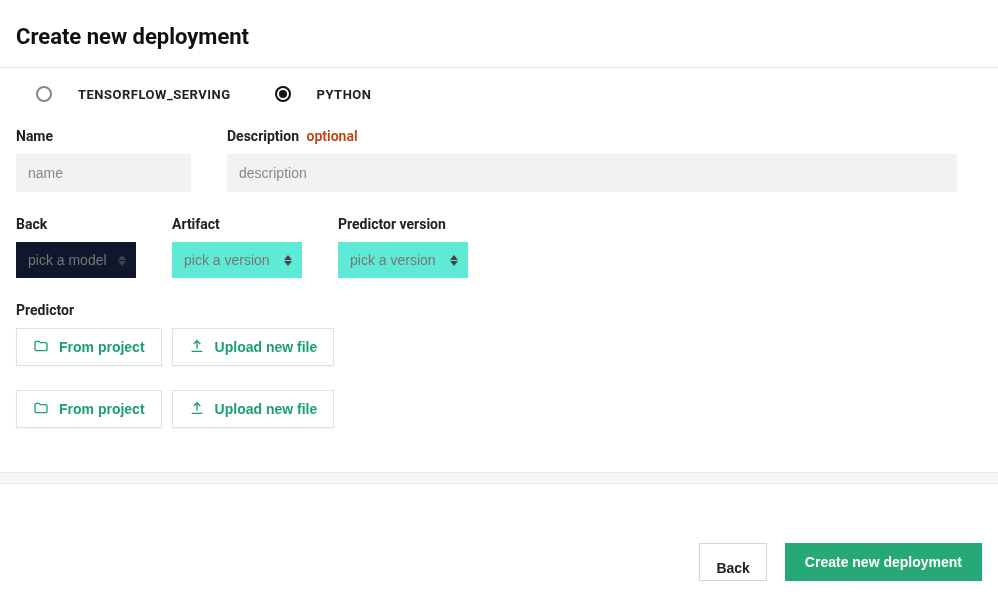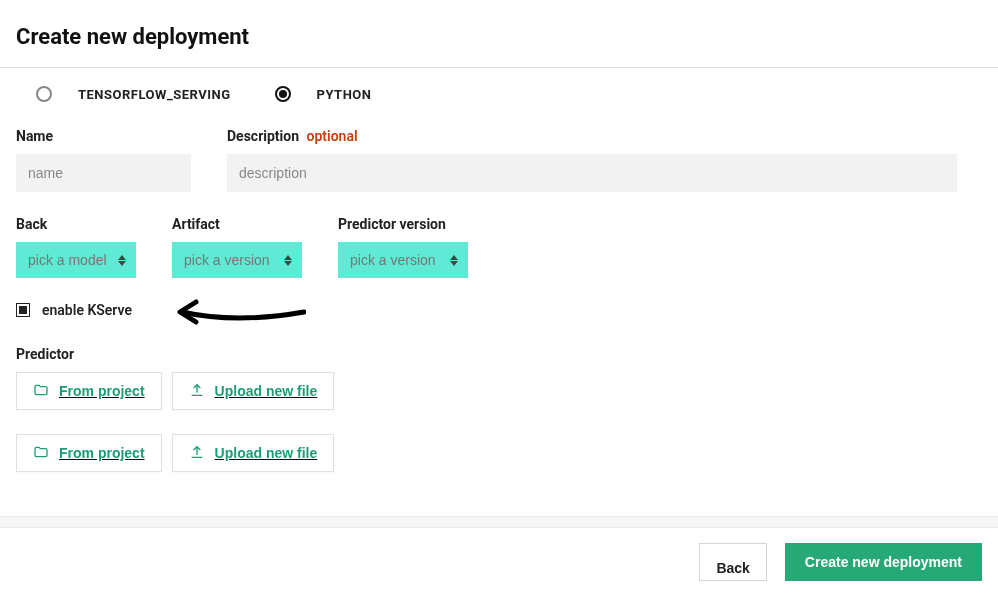--- a/index.html
+++ b/index.html
@@ -113,21 +113,21 @@
       background: #5eead4;
       border: none;
       height: 36px;
       padding: 0 10px 0 12px;
       font-size: 14px;
       color: #777;
       cursor: pointer;
       gap: 10px;
     }
     .select-btn.light {
-      background: #5eead4;
+      background: #0f172a;
     }
     .select-caret {
       display: flex;
       flex-direction: column;
       gap: 1px;
     }
     .select-caret svg {
       width: 8px;
       height: 5px;
     }
@@ -169,21 +169,20 @@
     .section-label {
       font-size: 14px;
       font-weight: 700;
       color: #222;
       margin-bottom: 10px;
     }
     .action-row {
       display: flex;
       gap: 10px;
       margin-bottom: 24px;
-      text-decoration: underline;
     }
     .action-btn {
       display: flex;
       align-items: center;
       gap: 10px;
       background: #ffffff;
       border: 1px solid #e0e0e0;
       height: 38px;
       padding: 0 16px;
       font-size: 14px;
@@ -306,32 +305,20 @@
               <path d="M0 5 L4 0 L8 5 Z" fill="#444"></path>
             </svg>
           <svg viewBox="0 0 8 5">
               <path d="M0 0 L4 5 L8 0 Z" fill="#444"></path>
             </svg>
         </span>
       </button>
     </div>
   </div>
 
-  <div class="checkbox-row">
-    <div class="checkbox">
-      <div class="checkbox-fill"></div>
-    </div>
-    <span class="checkbox-label">enable KServe</span>
-    <div class="annotation-arrow">
-      <svg width="130" height="28" viewBox="0 0 130 28">
-        <path d="M 20 4 L 4 14 L 20 24" stroke="#000" stroke-width="5" fill="none" stroke-linecap="round" stroke-linejoin="round"></path>
-        <path d="M 6 14 Q 60 26 128 14" stroke="#000" stroke-width="5" fill="none" stroke-linecap="round"></path>
-      </svg>
-    </div>
-  </div>
 
   <div class="section-label">Predictor</div>
   <div class="action-row">
     <button class="action-btn">
       <span class="icon">
         <svg viewBox="0 0 24 24" fill="none" stroke="#1b9e77" stroke-width="2">
           <path d="M3 7 C3 5.9 3.9 5 5 5 L9 5 L11 7 L19 7 C20.1 7 21 7.9 21 9 L21 17 C21 18.1 20.1 19 19 19 L5 19 C3.9 19 3 18.1 3 17 Z"></path>
         </svg>
       </span>
       <span>From project</span>

